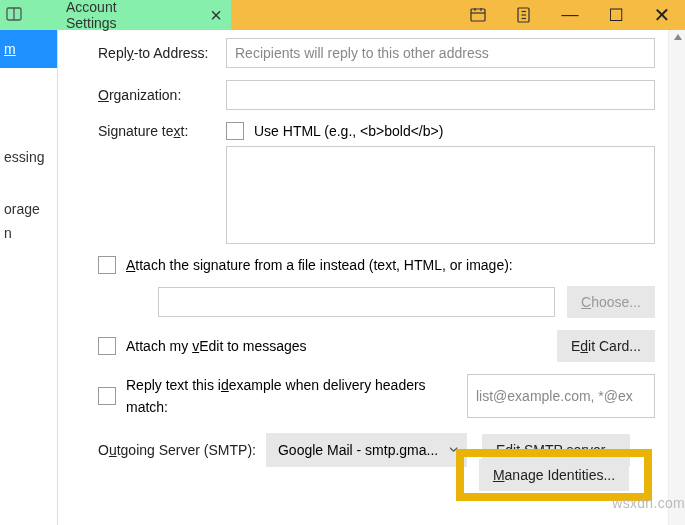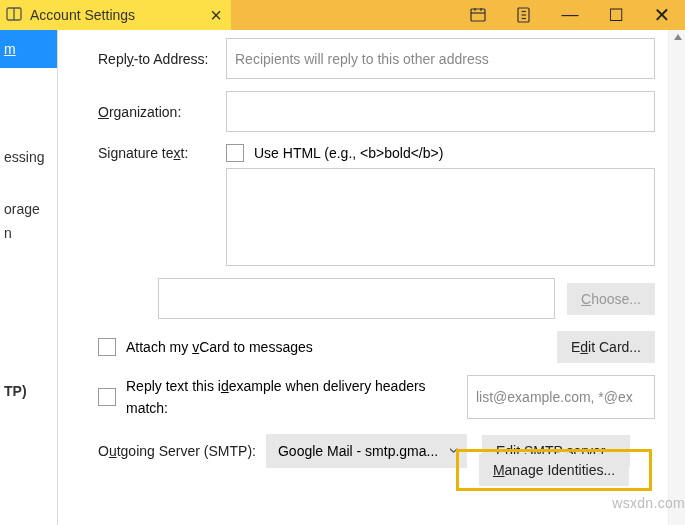--- a/index.html
+++ b/index.html
@@ -1,47 +1,47 @@
 <!DOCTYPE html>
 <html><head>
 <meta charset="utf-8">
 <style>
   * { box-sizing: border-box; font-family: "Segoe UI", Arial, sans-serif; font-size: 14px; }
   html,body { margin:0; padding:0; width:685px; height:525px; background:#fff; overflow:hidden; }
   .titlebar { position:absolute; top:0; left:0; right:0; height:30px; display:flex; }
-  .titlebar-left { flex:0 0 231px; background:#fde047; display:flex; align-items:center; padding-left:6px; }
+  .titlebar-left { flex:0 0 231px; background:#86efac; display:flex; align-items:center; padding-left:6px;gap:36px; }
   .titlebar-left .app-icon svg { width:16px; height:16px; }
   .titlebar-title { margin-left:8px; color:#333; flex:1; }
   .titlebar-close { width:30px; text-align:center; font-size:20px; color:#333; line-height:30px; cursor:default; }
   .titlebar-right { flex:1; background:#f6bb42; display:flex; justify-content:flex-end; align-items:center; }
   .tb-btn { width:46px; height:30px; display:flex; align-items:center; justify-content:center; font-size:17px; color:#222; }
   .tb-btn.close { font-size:20px; }
   .client { position:absolute; top:30px; left:0; right:0; bottom:0; display:flex; }
   .sidebar { width:58px; background:#fff; border-right:1px solid #ddd; }
   .side-item { height:38px; display:flex; align-items:center; padding-left:4px; color:#333; white-space:nowrap; overflow:hidden; }
   .side-item.selected { background:#1e90ff; color:#fff; text-decoration:underline; }
   .main { flex:1; position:relative; padding:8px 30px 8px 40px; }
   .scrollbar { position:absolute; right:0; top:0; bottom:0; width:17px; background:#f5f5f5; border-left:1px solid #eee; }
   .scrollhandle { position:absolute; right:3px; top:4px; width:8px; height:8px; }
   .scrollhandle::before { content:""; position:absolute; left:0; top:0; border-left:4px solid transparent; border-right:4px solid transparent; border-bottom:6px solid #888; }
   .row { display:flex; align-items:center; margin-bottom:12px; }
   .lbl { width:128px; color:#222; }
   .lbl.tight { width:auto; margin-right:10px; }
   .u { text-decoration:underline; }
-  input[type=text] { border:1px solid #ccc; height:41px; padding:4px 8px; color:#555; }
+  input[type=text] { border:1px solid #ccc; height:30px; padding:4px 8px; color:#555; }
   input[type=text]::placeholder { color:#888; }
   .in-wide { flex:1; }
   textarea { border:1px solid #ccc; resize:none; width:100%; height:98px; padding:4px; }
   .cb { width:18px; height:18px; border:1.5px solid #999; background:#fff; flex:0 0 18px; margin-right:10px; }
   .btn { background:#e7e7e7; border:none; height:32px; padding:0 14px; color:#222; }
   .btn.disabled { color:#999; }
   select { background:#e7e7e7; border:none; height:34px; padding:0 28px 0 12px; appearance:none; position:relative; }
   .select-wrap { position:relative; display:inline-block; margin-right:15px; }
   .select-wrap::after { content:"›"; position:absolute; right:10px; top:6px; transform:rotate(90deg); font-size:18px; color:#555; }
-  .highlight { position:absolute; left:456px; top:449px; width:196px; height:42px; border:3px solid #eab308; display:flex; align-items:center; justify-content:center; pointer-events:none; }
+  .highlight { position:absolute; left:456px; top:449px; width:196px; height:52px; border:8px solid #eab308; display:flex; align-items:center; justify-content:center; pointer-events:none; }
   .highlight .btn { pointer-events:auto; }
   .watermark { position:absolute; right:0; bottom:14px; font-size:14px; color:#bbb; letter-spacing:0.3px; transform:rotate(0deg); }
 </style>
 </head>
 <body>
 
 <div class="titlebar">
   <div class="titlebar-left">
     <span class="app-icon">
       <svg viewBox="0 0 16 16">
@@ -85,23 +85,20 @@
         <span>essing</span>
       </div>
     <div style="height:14px"></div>
     <div class="side-item">
         <span>orage</span>
       </div>
     <div class="side-item" style="margin-top:-14px">
         <span>n</span>
       </div>
     <div style="height:120px"></div>
-    <div class="side-item" style="font-weight:600">
-        <span>TP)</span>
-      </div>
   </div>
 
   <div class="main">
 
     <div class="row">
       <span class="lbl">
         <span>Repl</span><span class="u">y</span><span>-to Address:</span>
       </span>
       <input type="text" class="in-wide" placeholder="Recipients will reply to this other address" style="">
     </div>
@@ -118,32 +115,38 @@
         <span>Signature te</span><span class="u">x</span><span>t:</span>
       </span>
       <span class="cb"></span>
       <span>Use HTML (e.g., &lt;b&gt;bold&lt;/b&gt;)</span>
     </div>
 
     <div class="row" style="padding-left:128px">
       <textarea style=""></textarea>
     </div>
 
+    <div class="row" style="margin-top:4px">
+      <span class="cb"></span>
+      <span>
+        <span class="u">A</span><span>ttach the signature from a file instead (text, HTML, or image):</span>
+      </span>
+    </div>
 
     <div class="row" style="padding-left:60px">
       <input type="text" class="in-wide" style="margin-right: 12px;">
       <button class="btn disabled">
         <span class="u">C</span><span>hoose...</span>
       </button>
     </div>
 
     <div class="row">
       <span class="cb"></span>
       <span style="flex:1">
-        <span>Attach my </span><span class="u">v</span><span>Card to messages</span>
+        <span>Attach my </span><span class="u">v</span><span>Edit to messages</span>
       </span>
       <button class="btn">
         <span>E</span><span class="u">d</span><span>it Card...</span>
       </button>
     </div>
 
     <div class="row" style="align-items:center">
       <span class="cb"></span>
       <span style="flex:1;line-height:1.6">
         <span>Reply text this i</span><span class="u">d</span><span>example when delivery headers match:</span>

